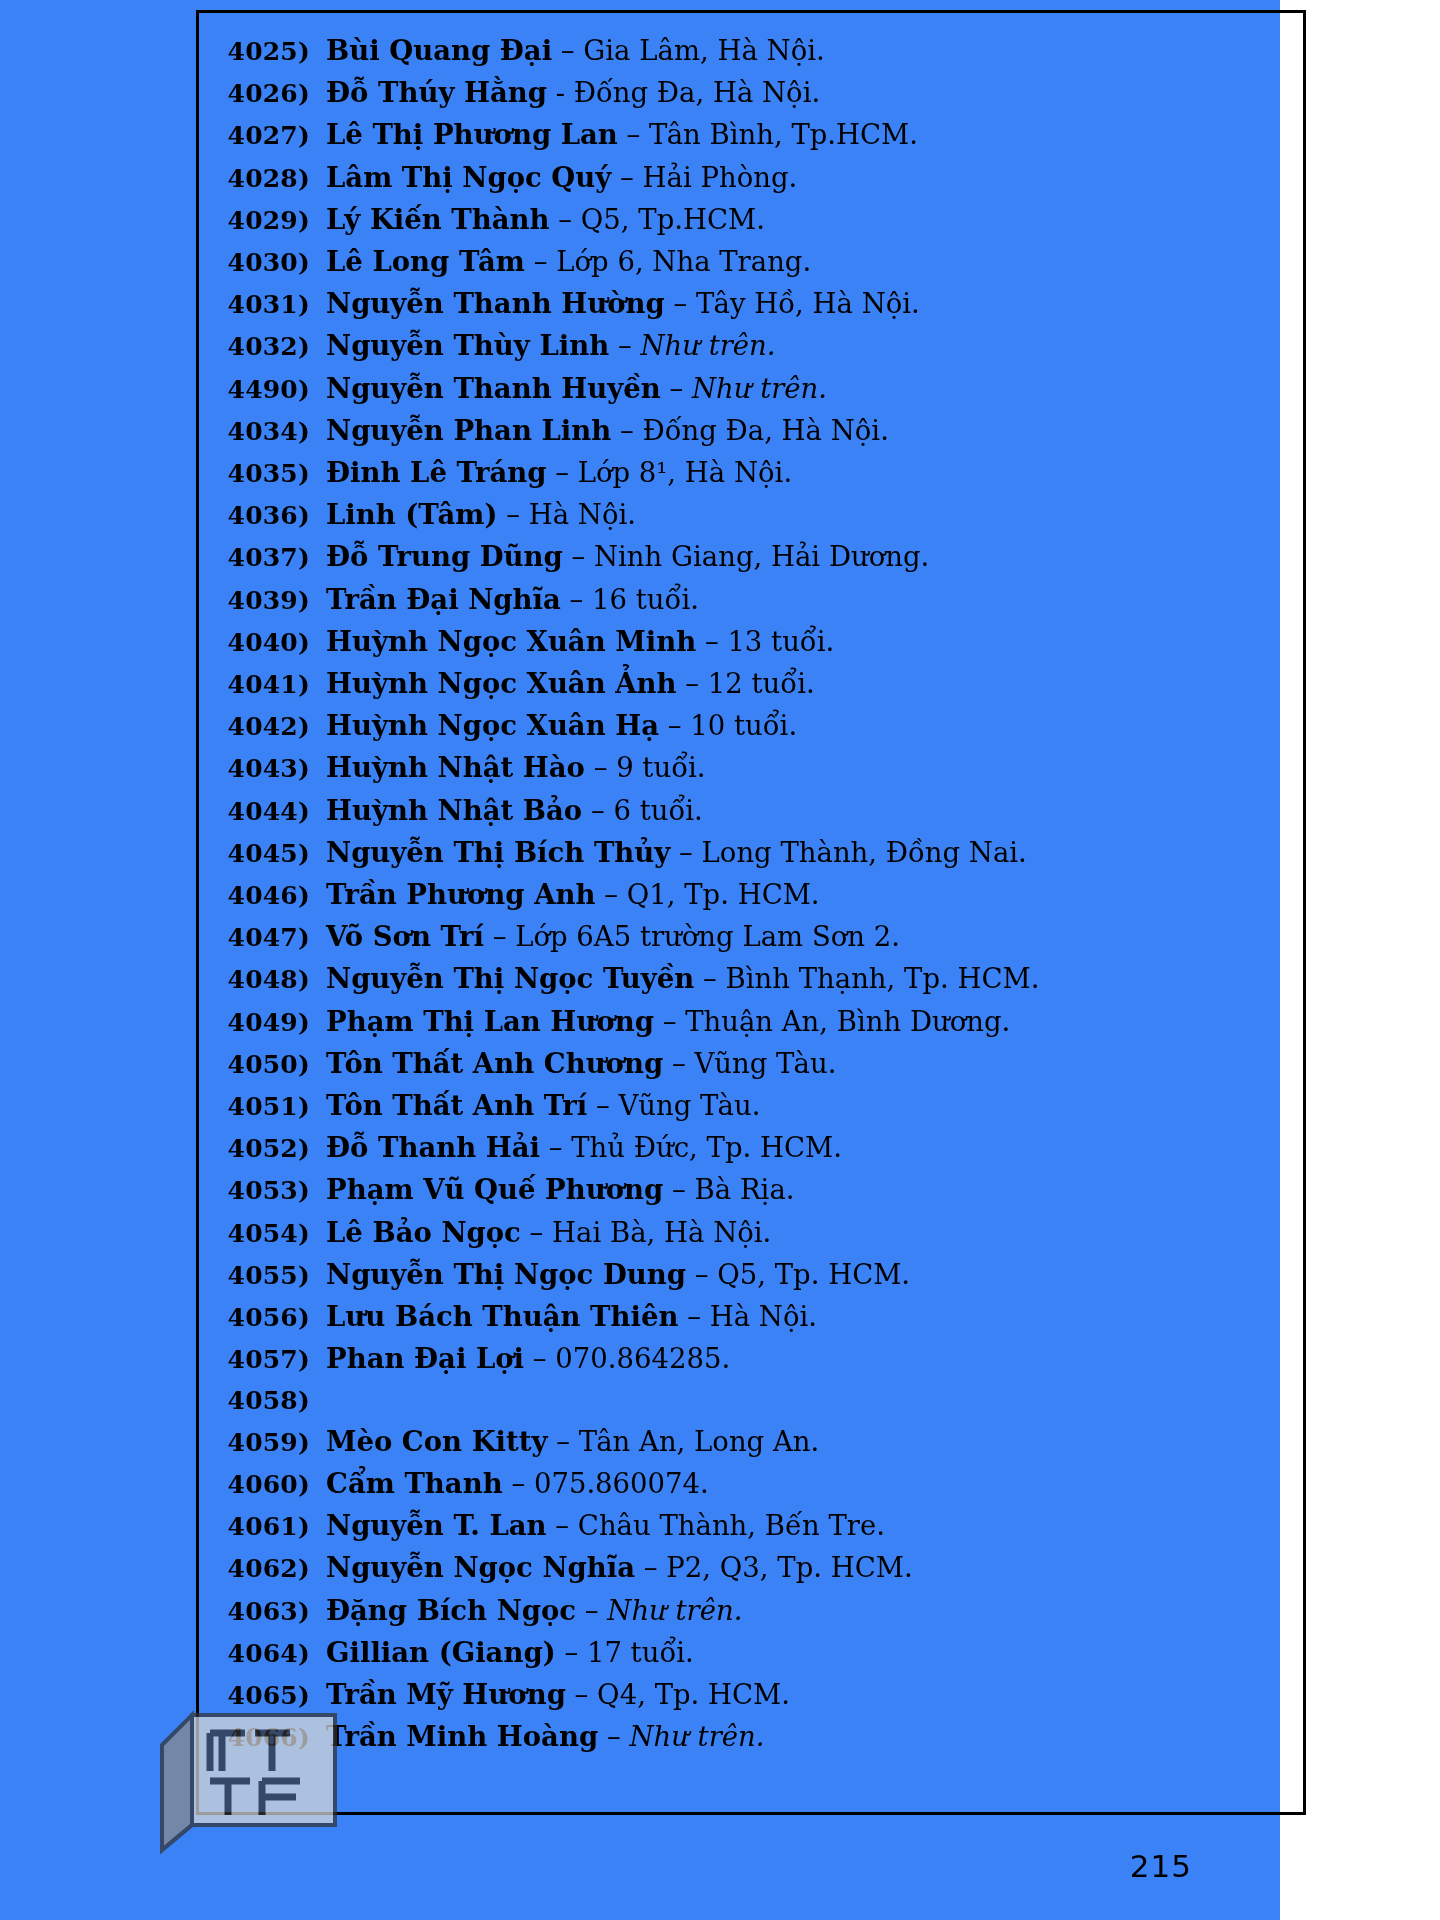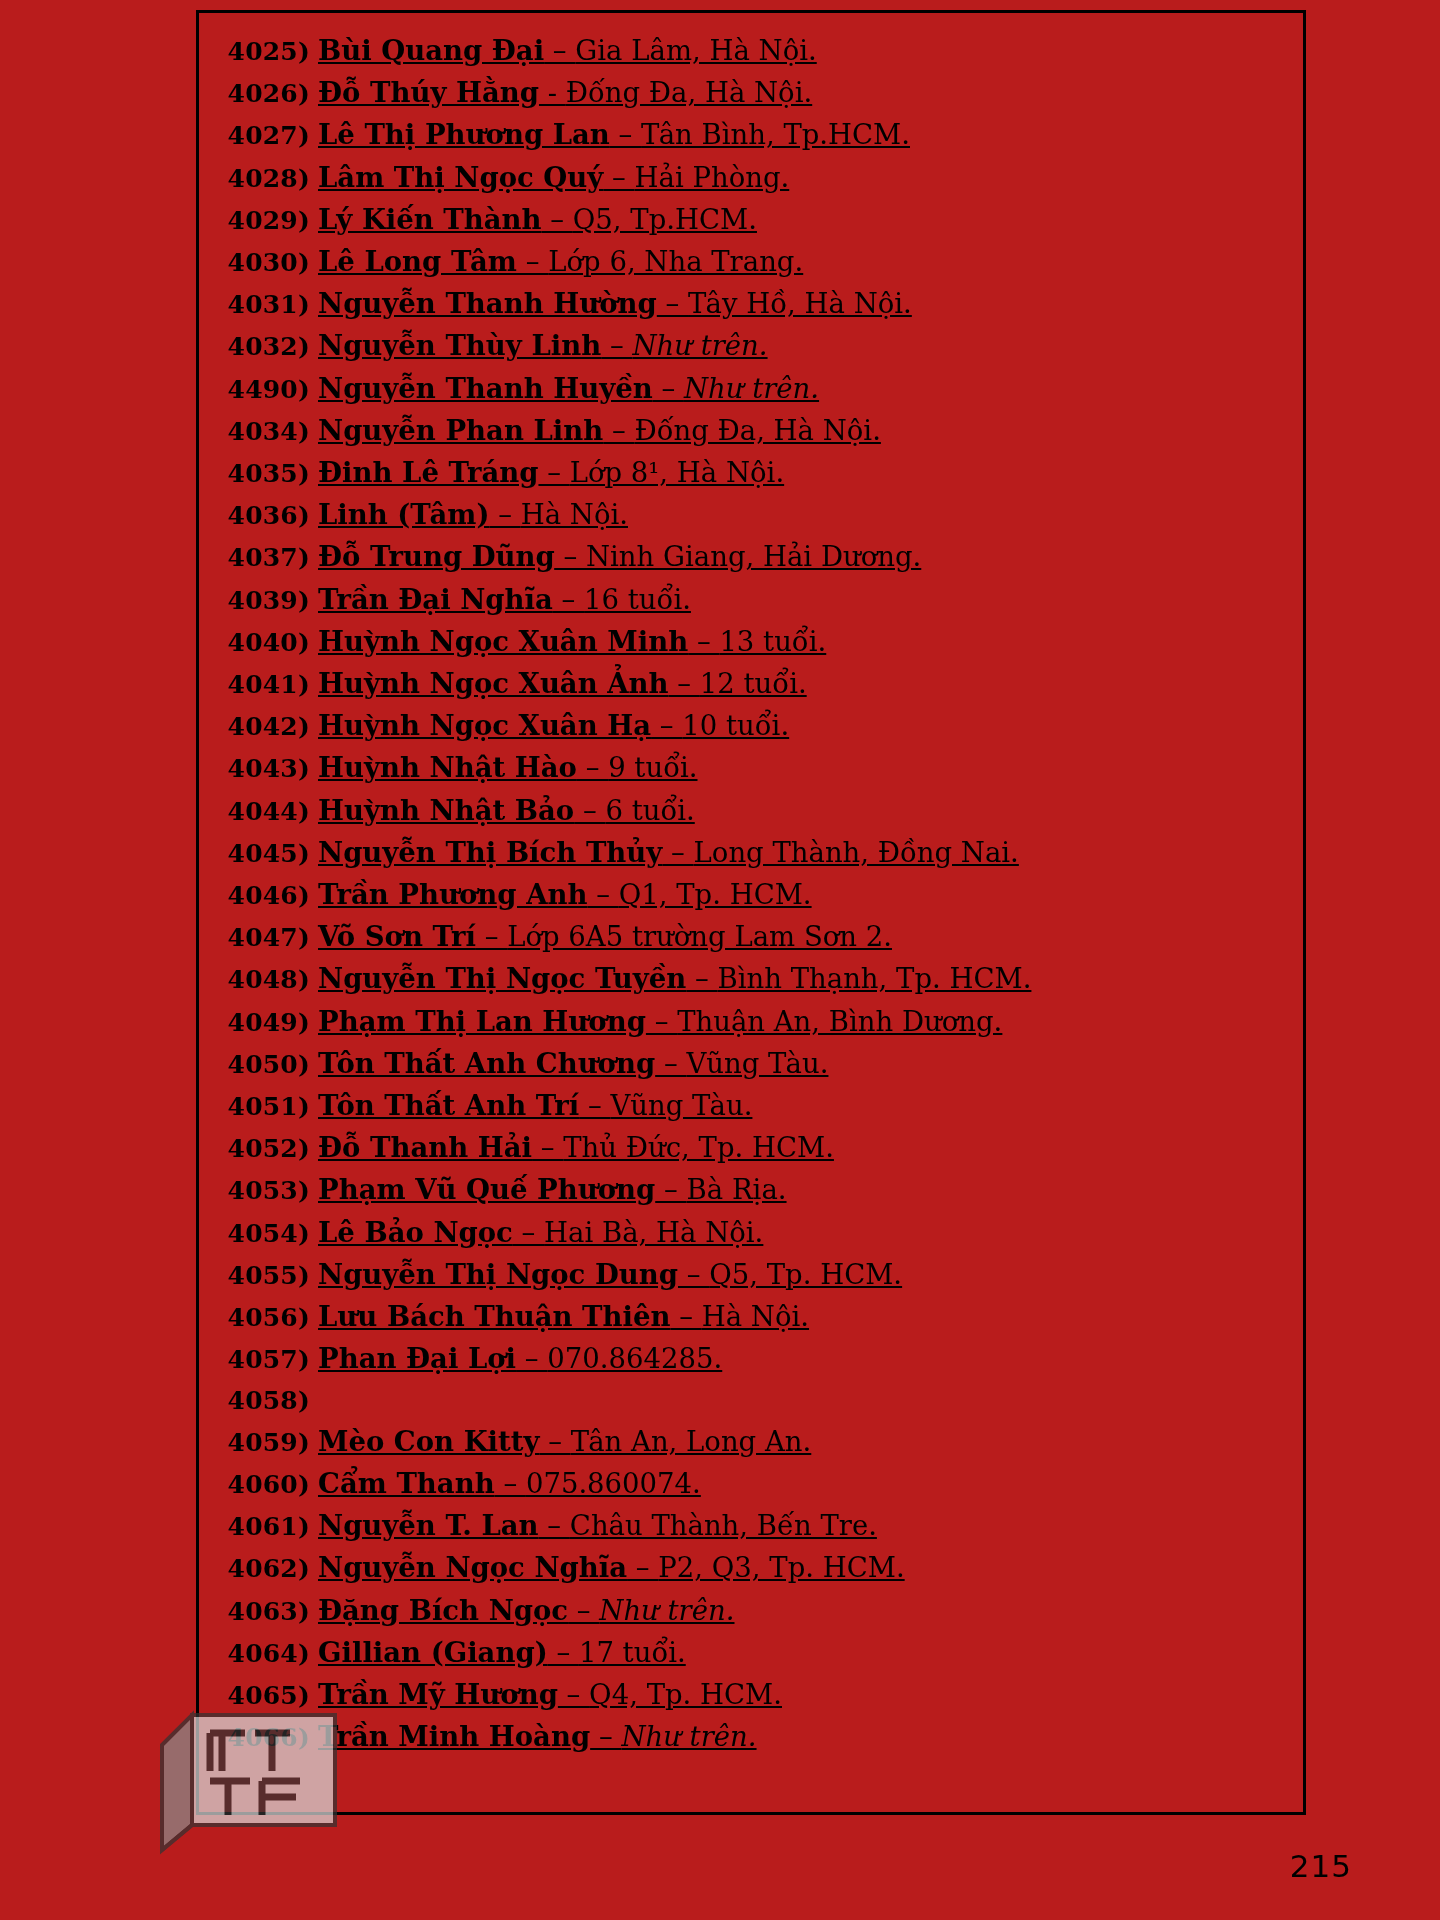--- a/index.html
+++ b/index.html
@@ -12,23 +12,23 @@
     height: 1920px;
     position: relative;
     font-family: "DejaVu Serif", serif;
     color: #000000;
     overflow: hidden;
   }
 
   #page {
     position: absolute;
     left: 0; top: 0;
-    width: 1440px;
+    width: 1280px;
     height: 1920px;
-    background: #b91c1c;
+    background: #3b82f6;
   }
 
   
   #frame {
     position: absolute;
     left: 196px;
     top: 10px;
     width: 1110px;
     height: 1805px;
     border: 3px solid #000000;
@@ -57,22 +57,21 @@
     flex: 0 0 auto;
     width: 98px;
     text-align: right;
     font-weight: bold;
     font-size: 25px;
     letter-spacing: 0.2px;
   }
 
   .entry-text {
     flex: 0 0 auto;
-    margin-left: 8px;
-    text-decoration: underline;
+    margin-left: 16px;
   }
 
   .nm {
     font-weight: bold;
   }
   .rest {
     font-weight: normal;
   }
   .ital {
     font-style: italic;

